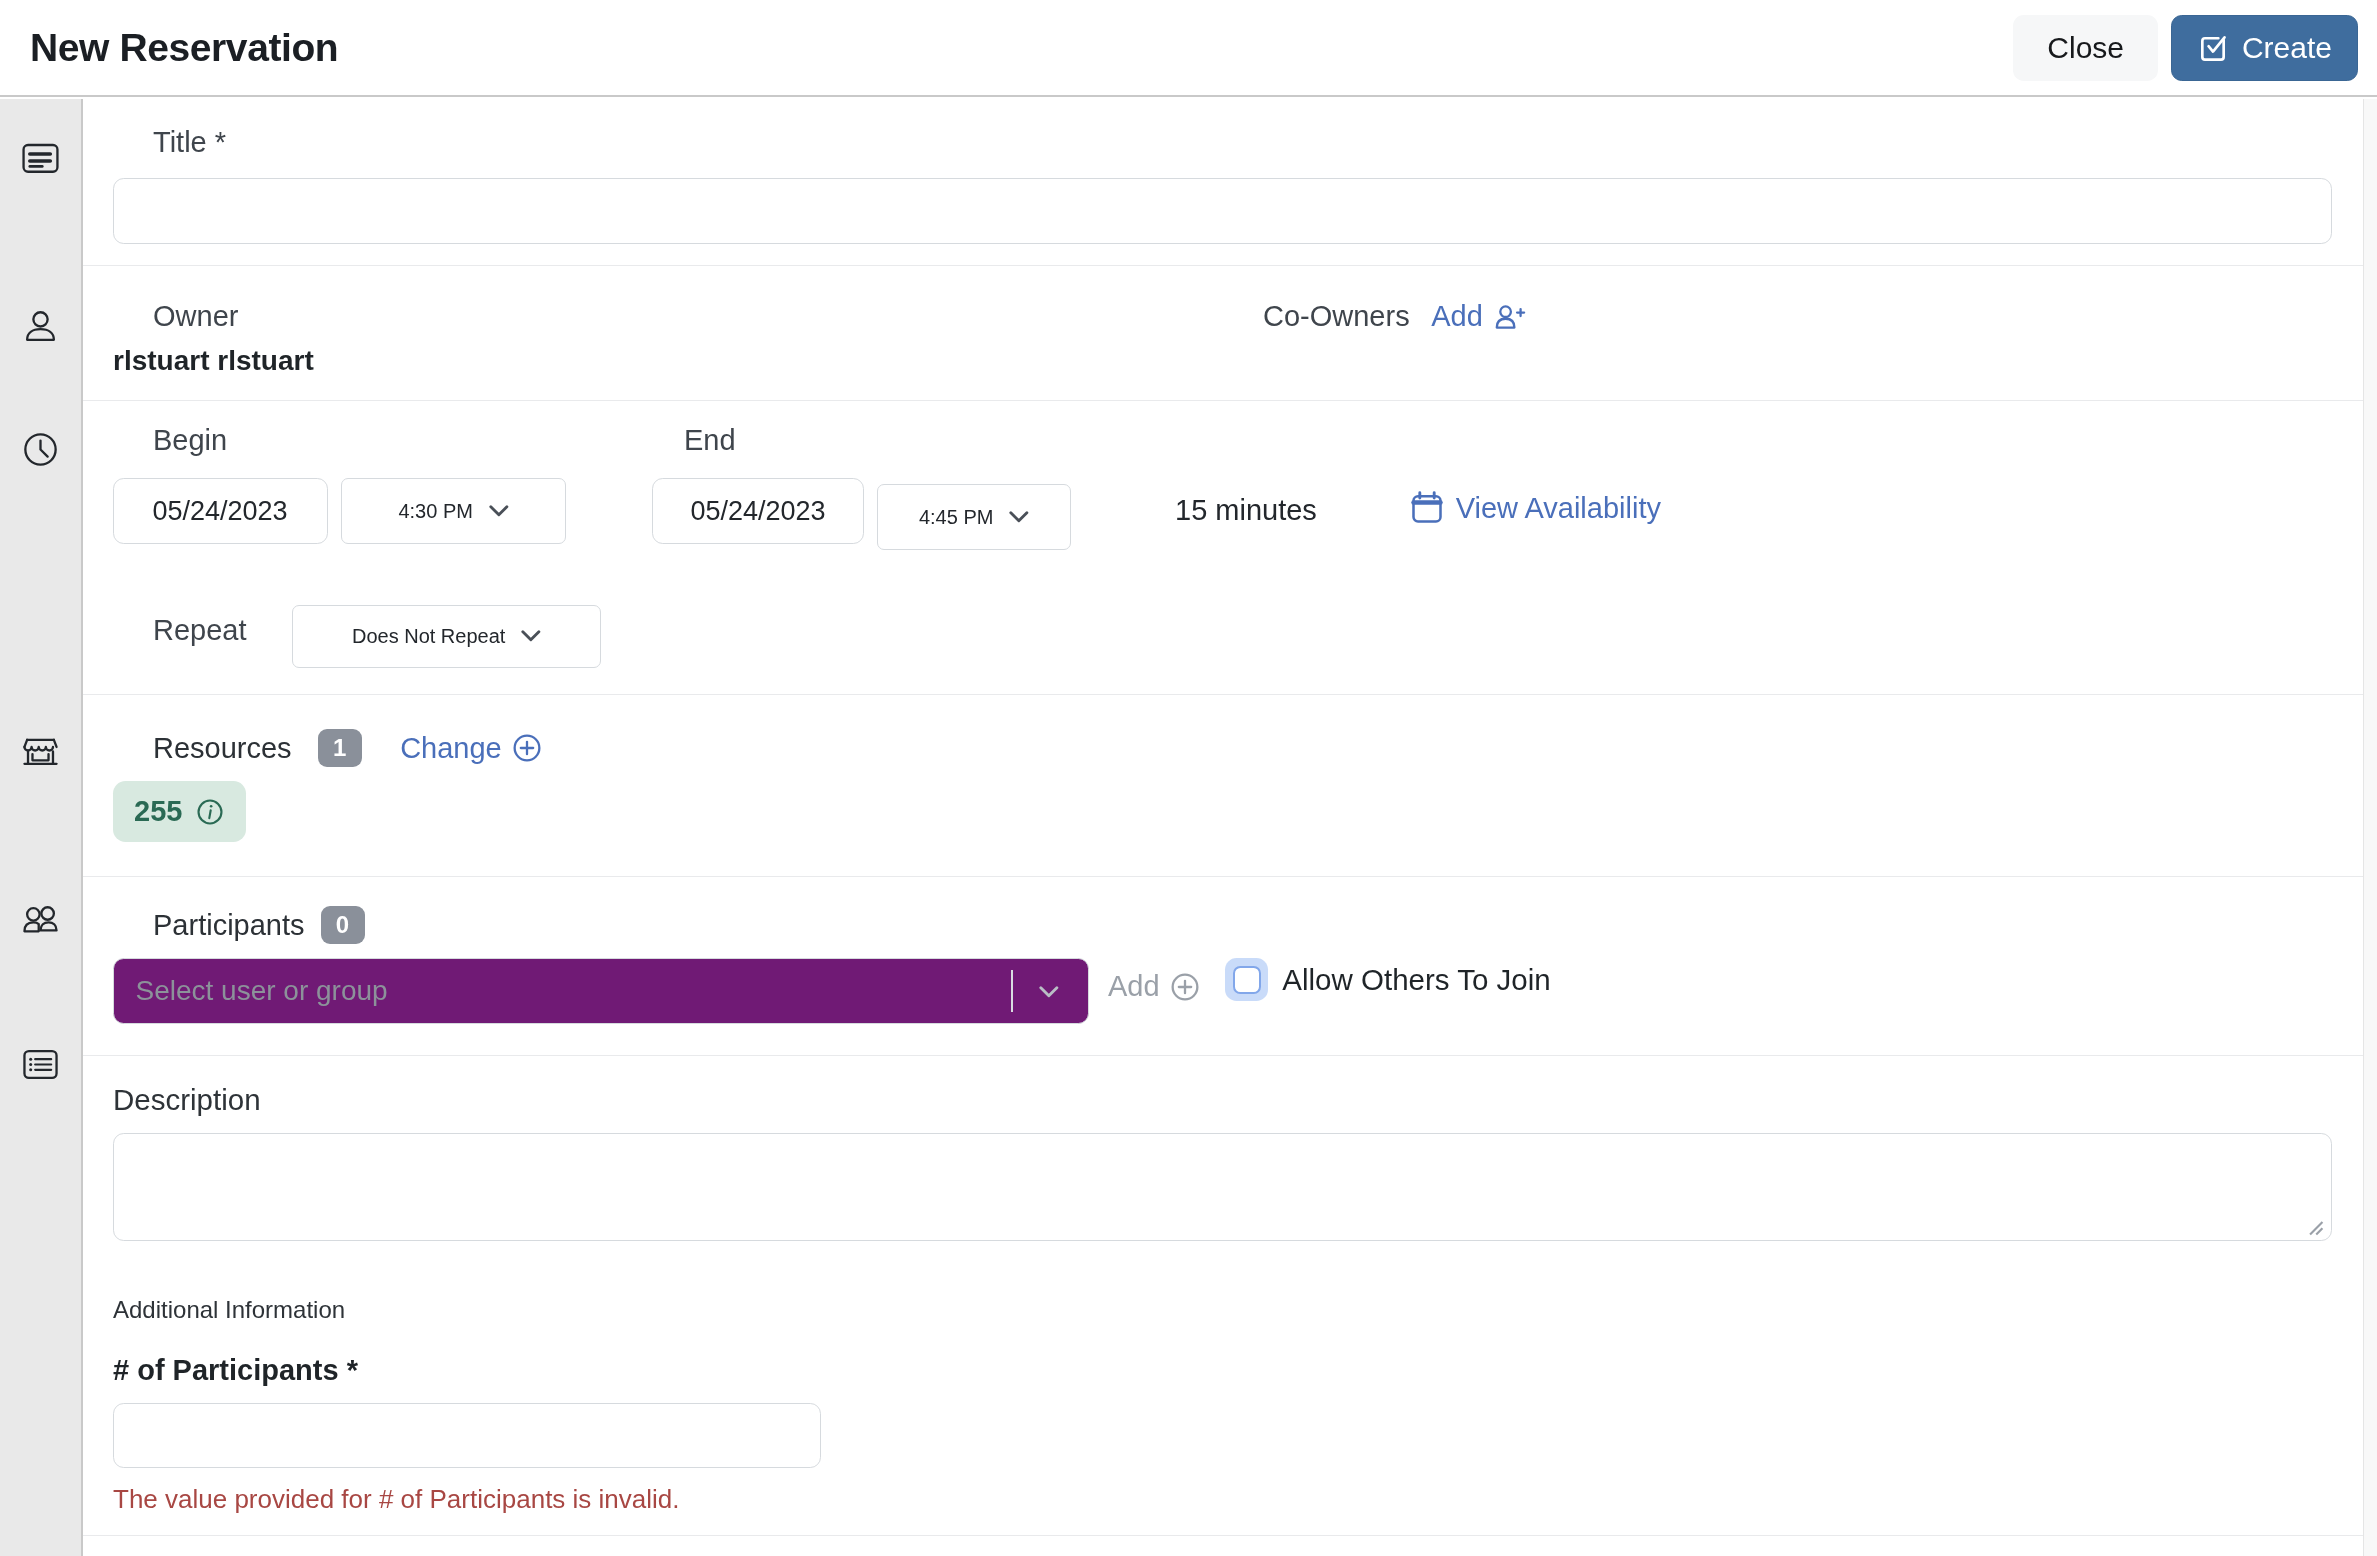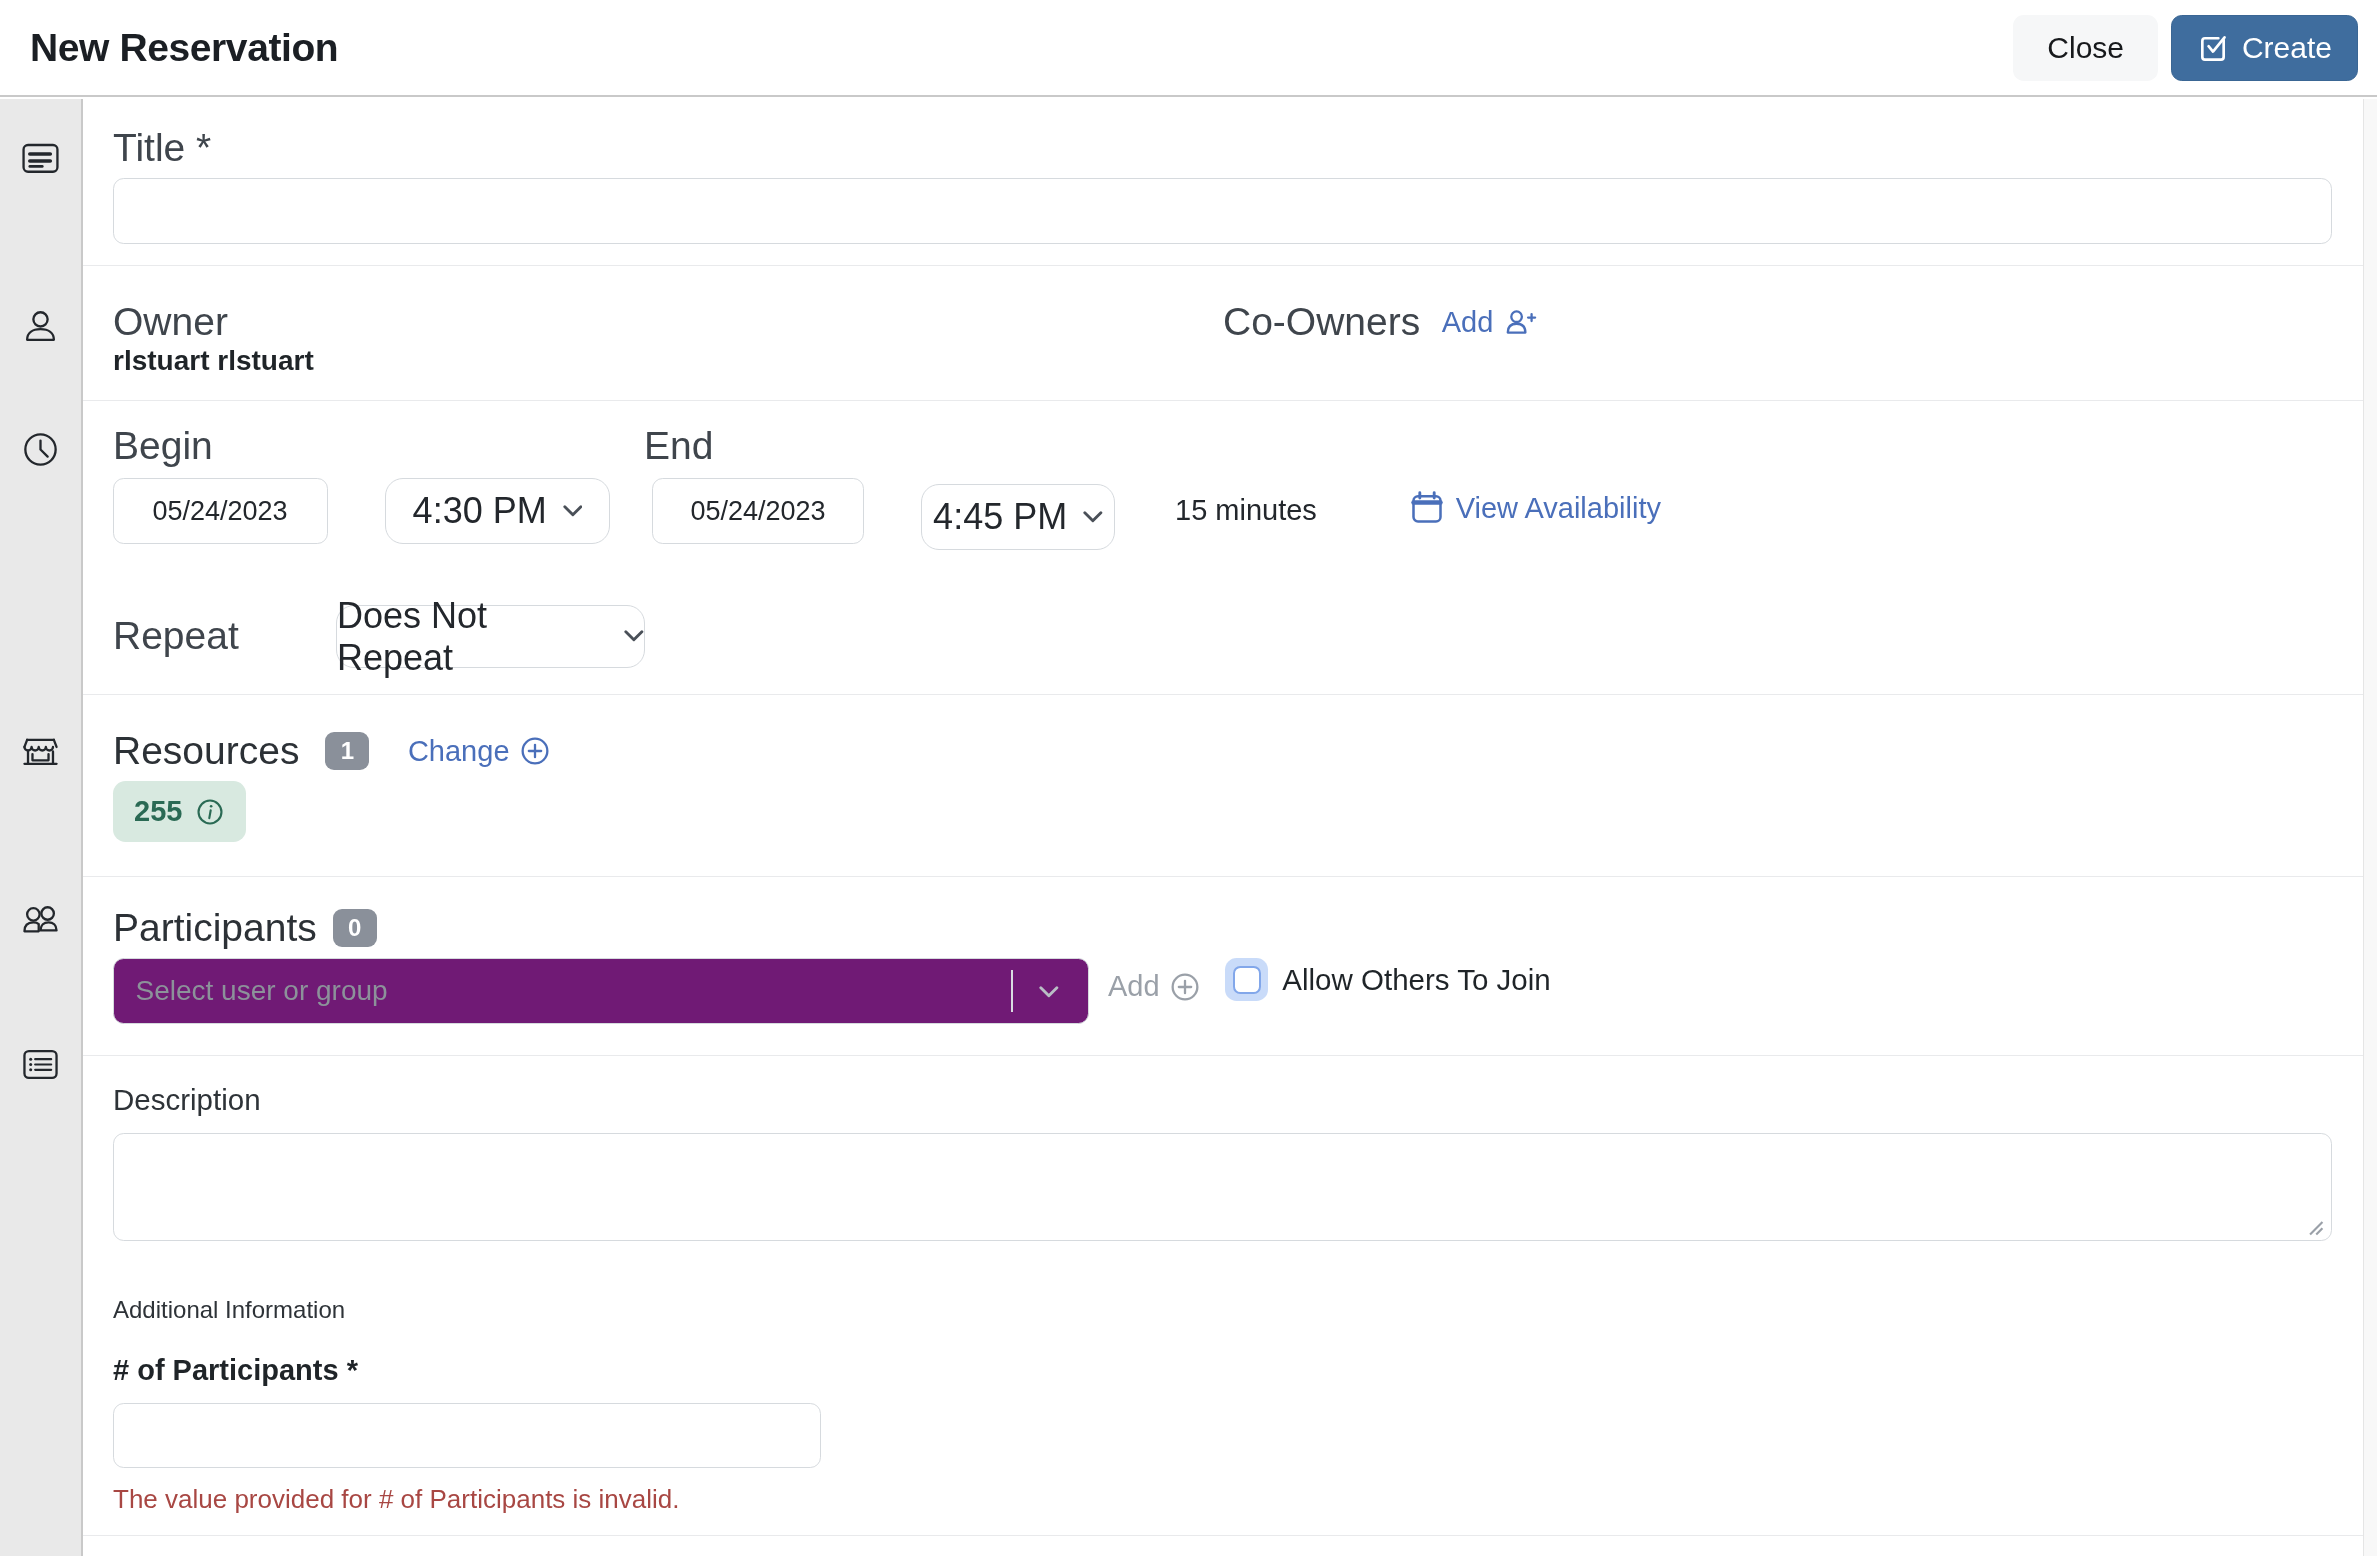--- a/index.html
+++ b/index.html
@@ -32,30 +32,30 @@
   .main { position:absolute; left:83px; top:99px; width:2280px; }
   .sec { position:relative; border-bottom:1.8px solid #e9eaec; }
   .sec-title { height:167px; }
   .sec-owner { height:135px; }
   .sec-time { height:294px; }
   .sec-resources { height:182px; }
   .sec-participants { height:179px; }
   .sec-description { height:480px; }
   .sec-bottom { height:36px; border-bottom:none; }
 
-  .lbl { font-size:39px; color:#3f454c; }
+  .lbl { font-size:29px; color:#3f454c;margin-left:40px; }
   .abs { position:absolute; }
 
   .text-input { border:1.8px solid #d6dade; border-radius:10.7px; background:#fff; height:66px;
     font-size:27px; color:#23272c; font-family:inherit; outline:none; padding:0 19.7px; }
   .center { text-align:center; }
 
-  .selectbox { border:1.8px solid #d6dade; border-radius:18px; background:#fff; height:66px;
+  .selectbox { border:1.8px solid #d6dade; border-radius:7px; background:#fff; height:66px;
     display:inline-flex; align-items:center; justify-content:center; gap:16px;
-    font-size:36px; color:#23272c; cursor:pointer;margin-left:44px; }
+    font-size:20px; color:#23272c; cursor:pointer; }
   .chev svg { width:19.7px; height:12.5px; stroke:#4a5058; stroke-width:3.2; fill:none;
     stroke-linecap:round; stroke-linejoin:round; display:block; }
 
   .link { color:#4a6fba; cursor:pointer; font-size:29px; display:inline-flex; align-items:center; gap:10.7px; }
   .link svg { stroke:#4a6fba; fill:none; stroke-width:2.6; stroke-linecap:round; stroke-linejoin:round; }
 
   .badge { display:inline-flex; align-items:center; justify-content:center; min-width:44px;
     height:38px; border-radius:9px; background:#8a909a; color:#fff; font-size:24px; font-weight:700; padding:0 9px; }
 
   .chip { display:inline-flex; align-items:center; gap:12.5px; background:#d8e9e0; color:#2a6a54;

